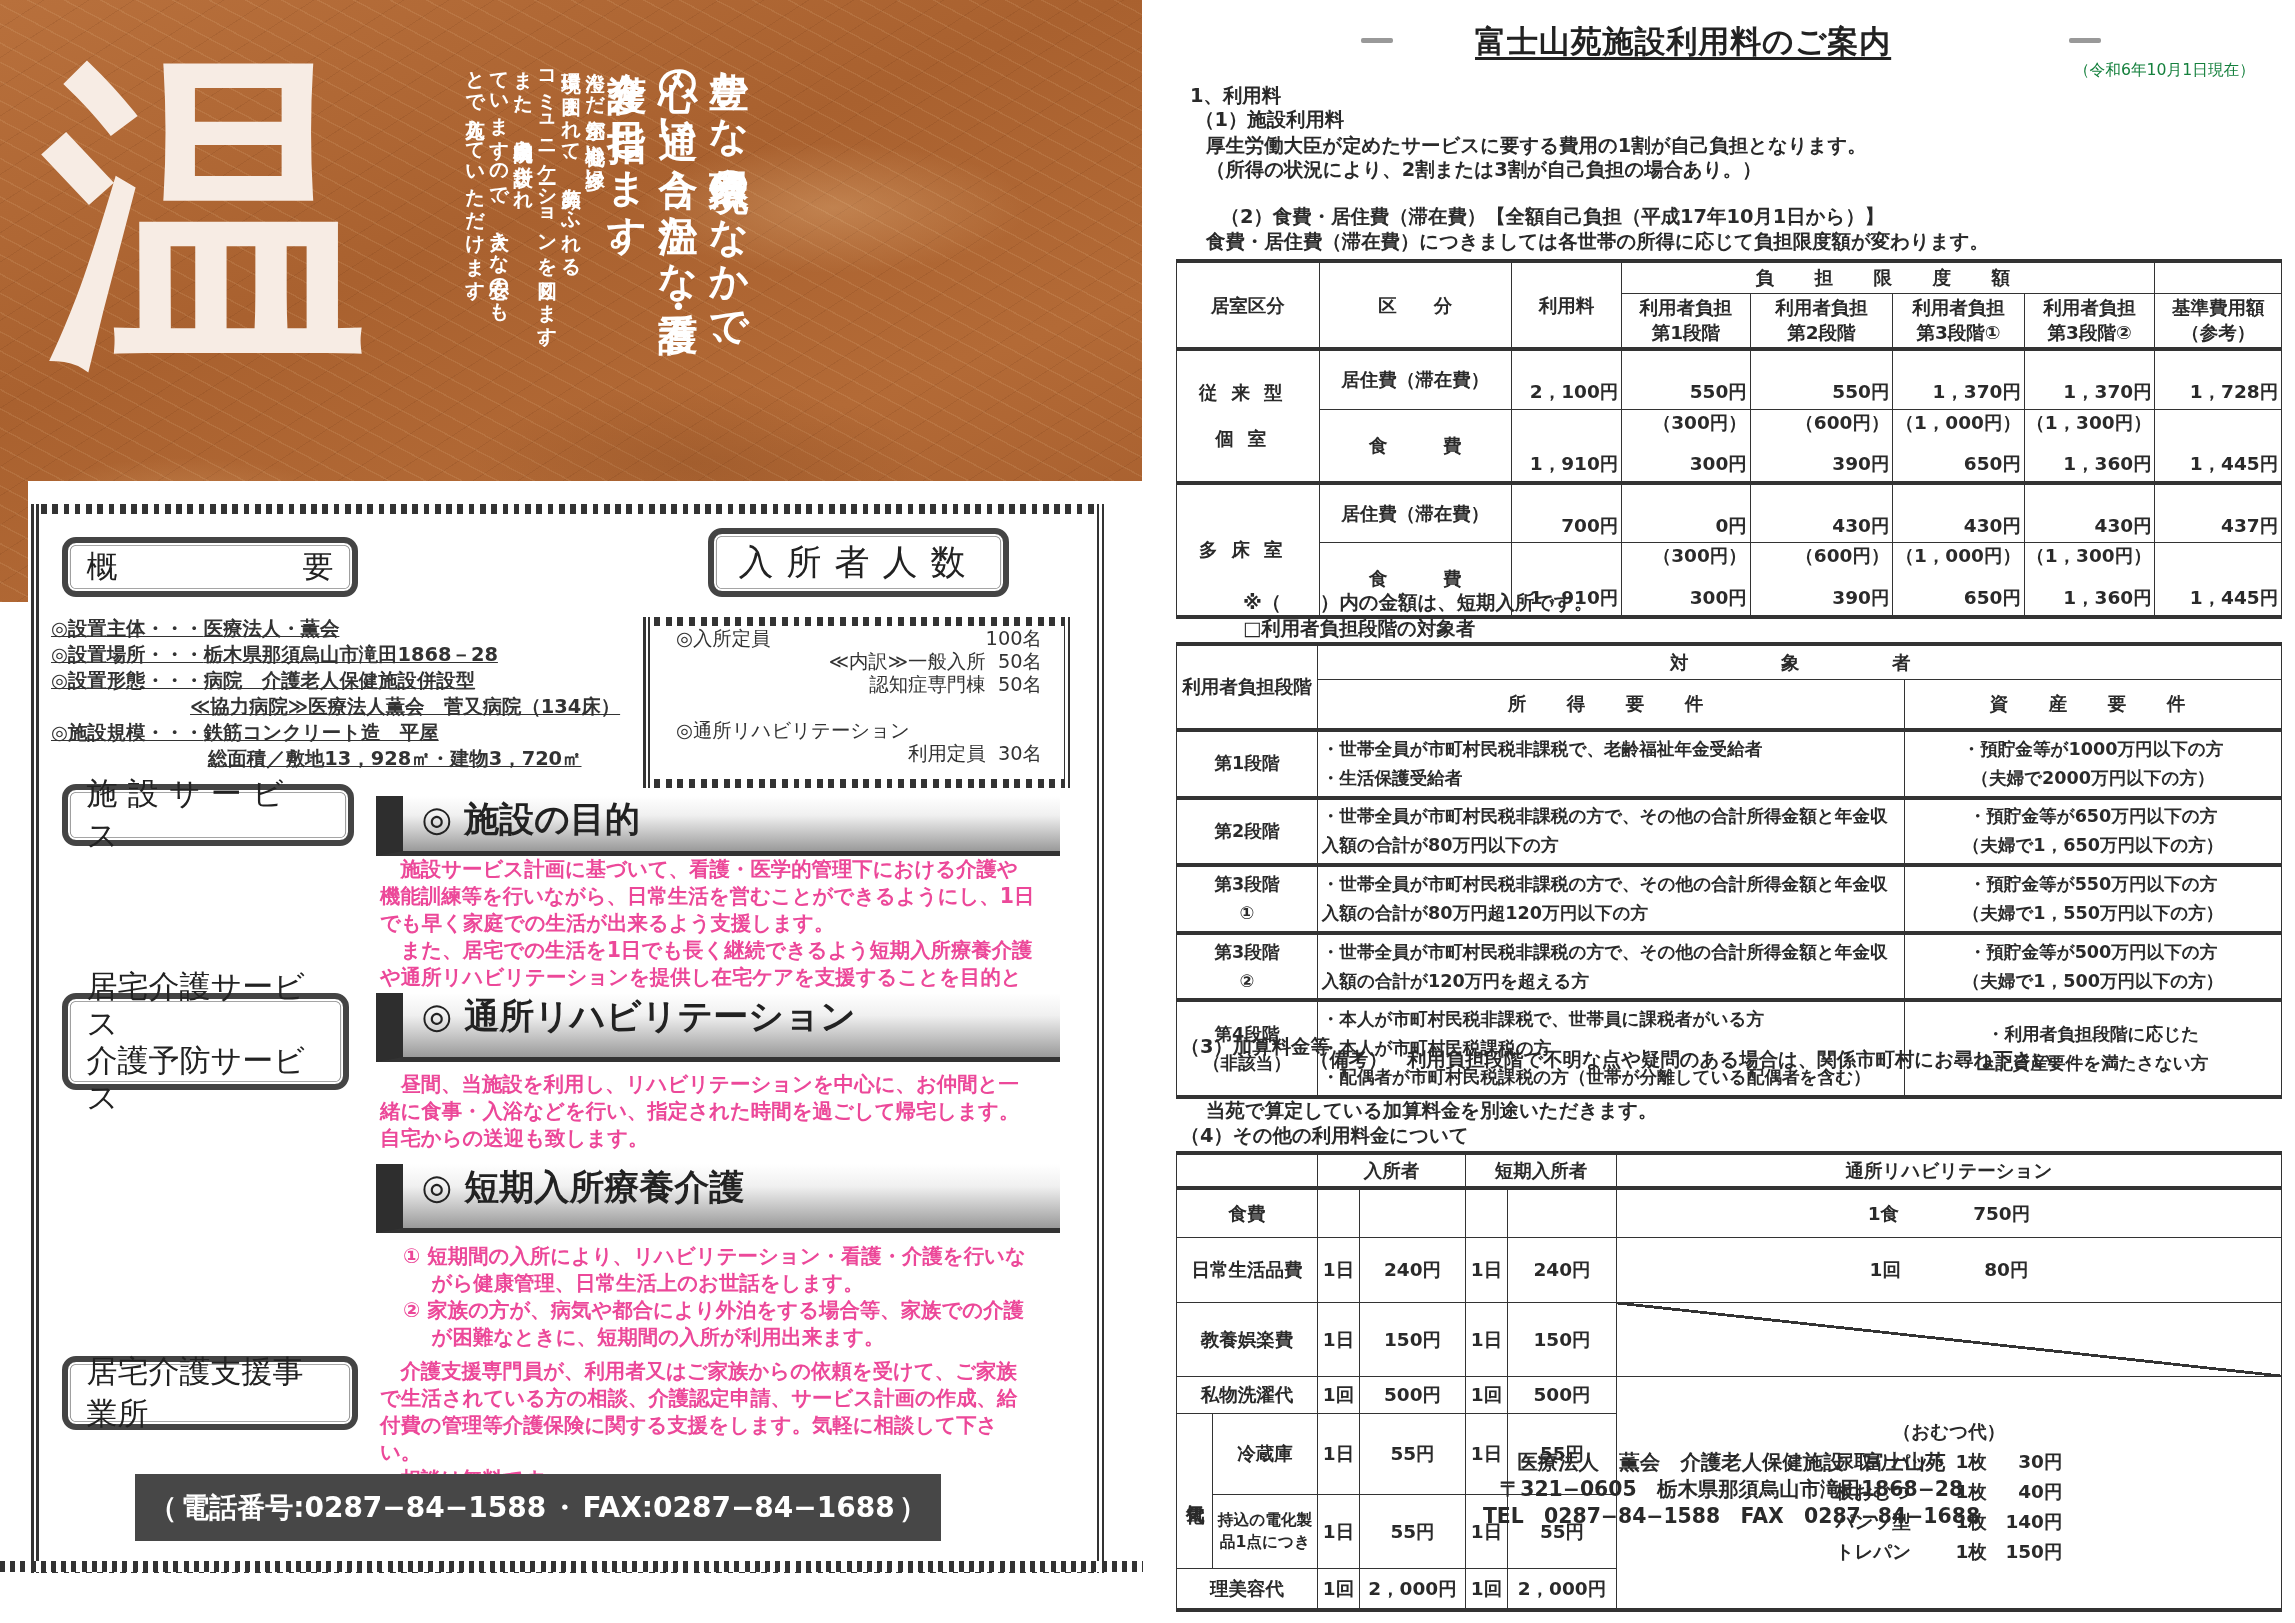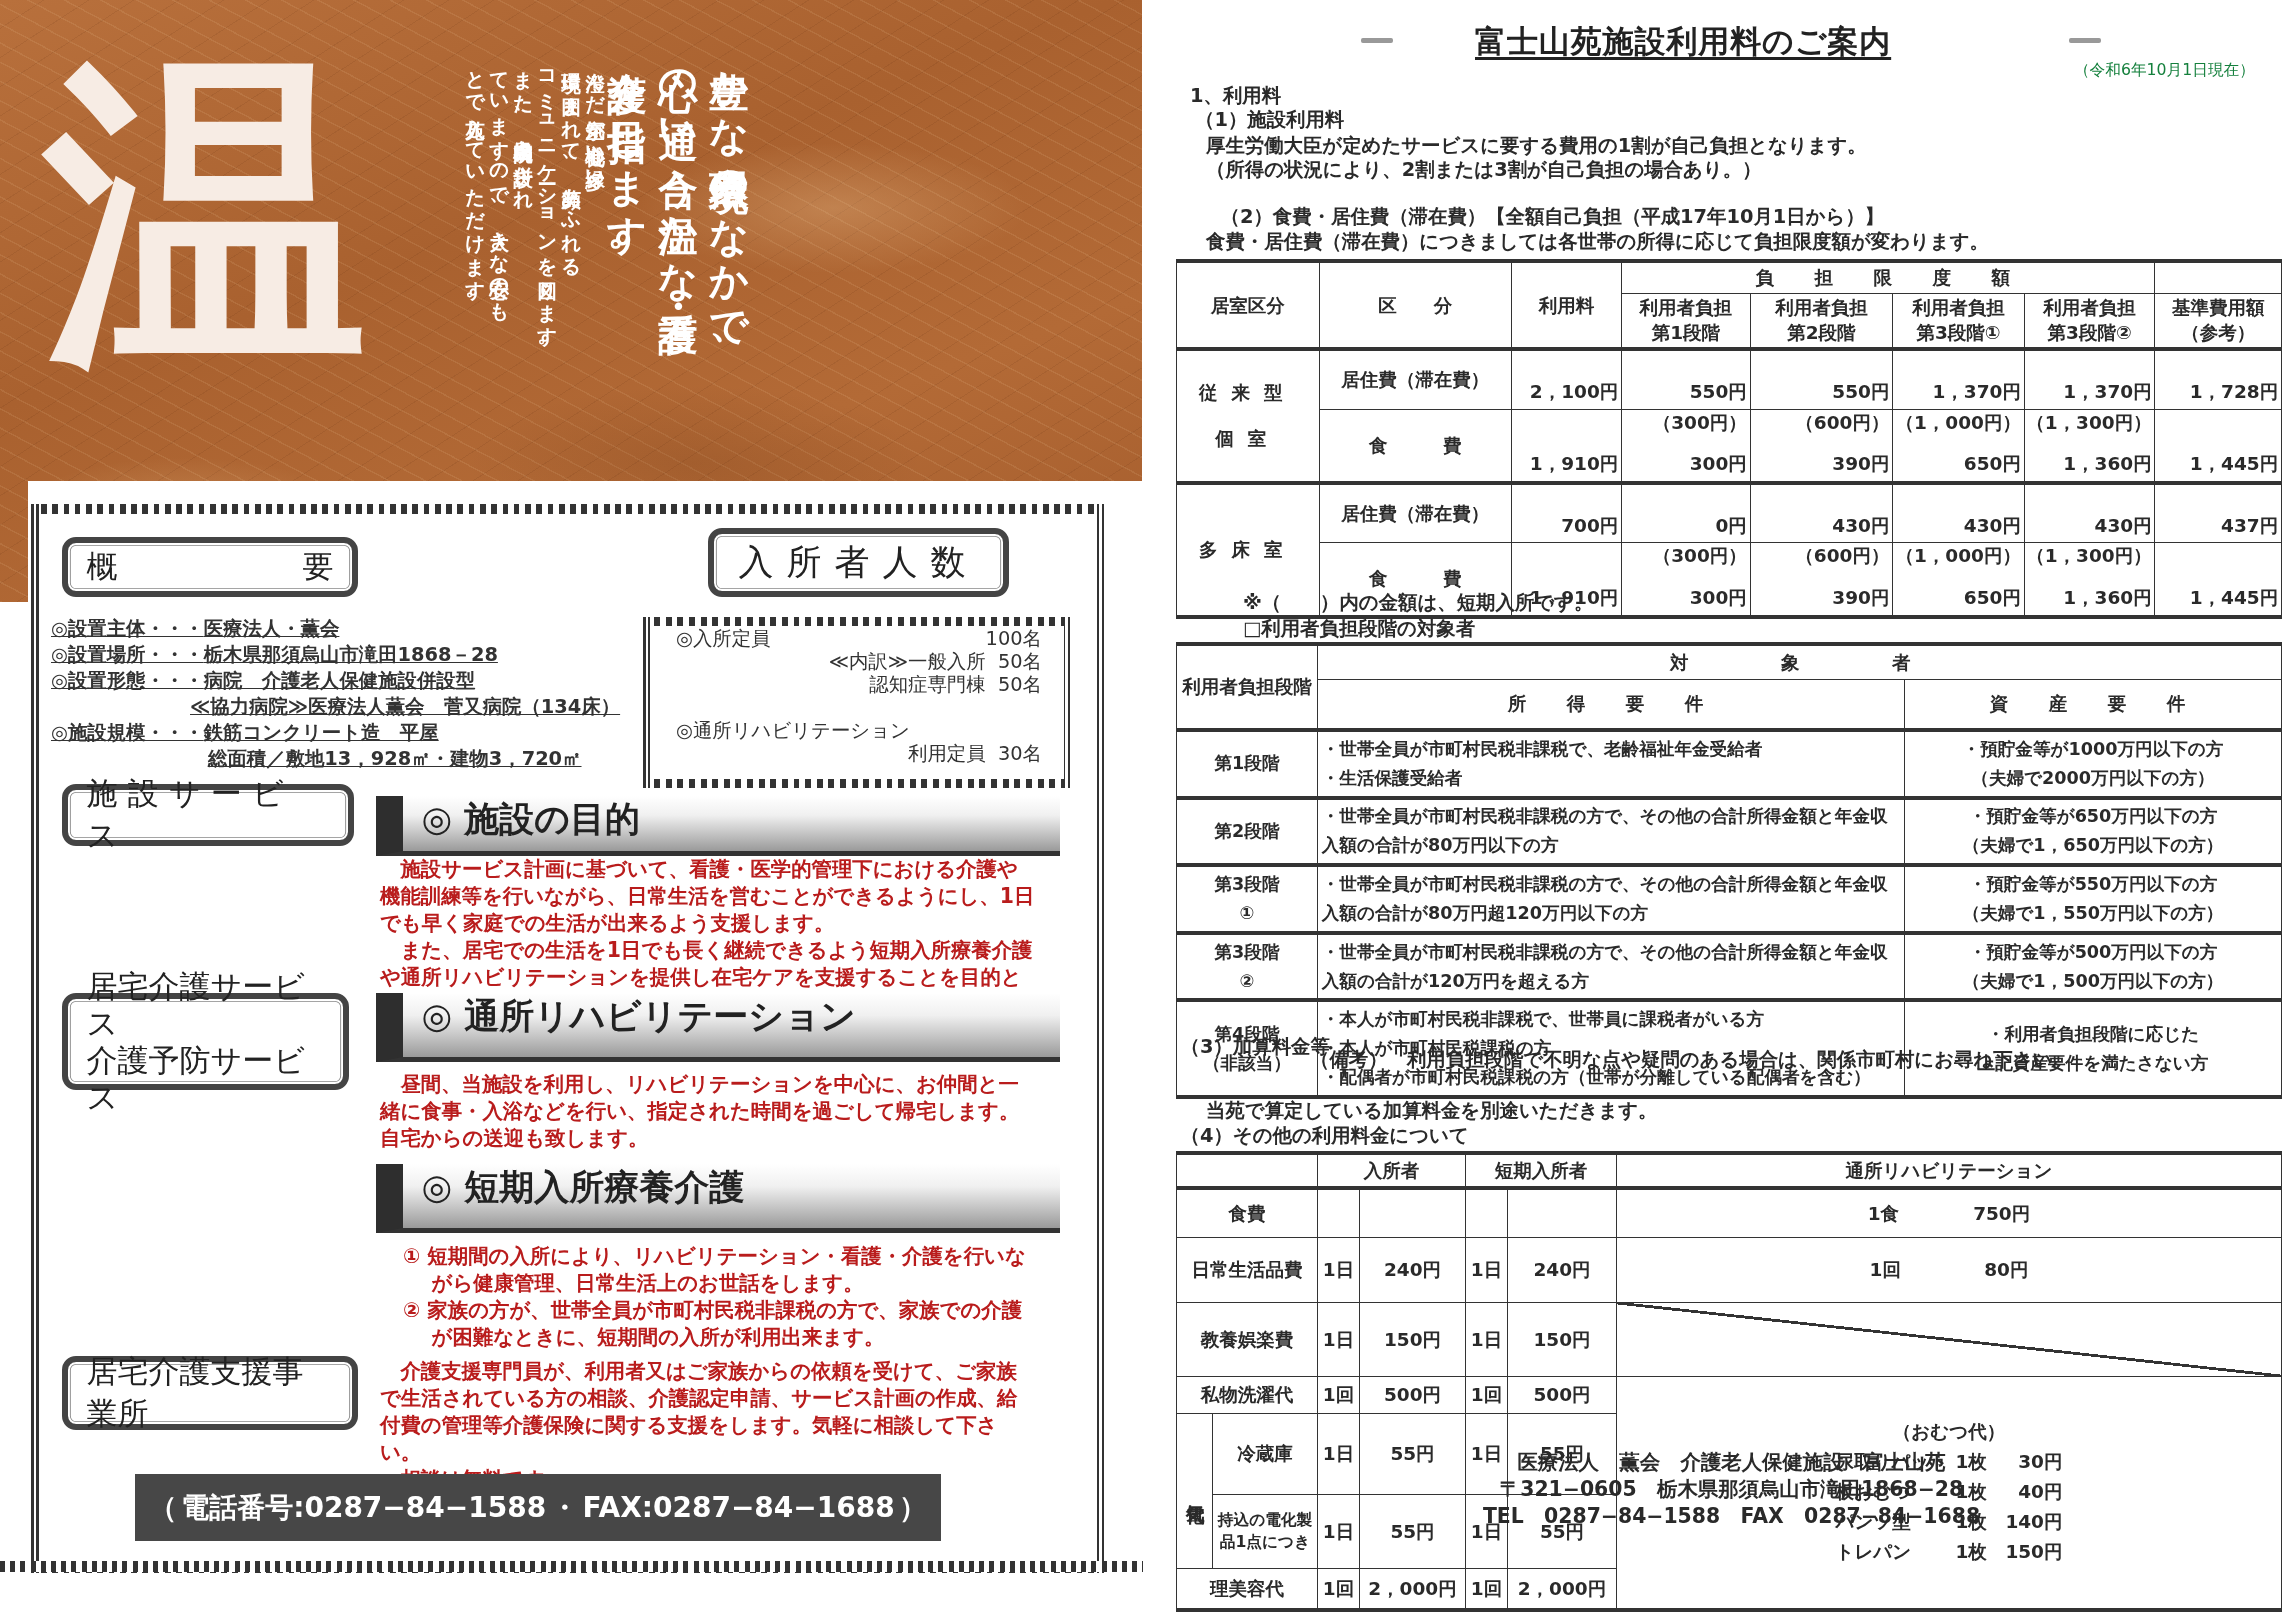--- a/index.html
+++ b/index.html
@@ -59,21 +59,21 @@
 
   .capacity { position: absolute; left: 676px; top: 627px; width: 366px; font-size: 19.4px; line-height: 23px; font-weight: normal; color: #333; }
   .capacity .r { text-align: right; }
 
   .sec-header {
     position: absolute; left: 376px; width: 684px; height: 60px;
     background: linear-gradient(180deg, #ffffff 0%, #f0f0f0 35%, #9a9a9a 100%);
     border-left: 27px solid #2e2e2e; border-bottom: 5.6px solid #333;
     font-size: 35px; font-weight: bold; color: #222; padding-left: 18.5px; line-height: 46px;
   }
-  .body-text { position: absolute; left: 380px; width: 657px; font-size: 20.4px; line-height: 27px; font-weight: bold; color: #b91c1c; }
+  .body-text { position: absolute; left: 380px; width: 657px; font-size: 20.4px; line-height: 27px; font-weight: bold; color: #ec4899; }
   .body-text p { text-indent: 1em; }
   .body-text .item { padding-left: 1.4em; text-indent: -1.4em; }
 
   .contact-bar {
     position: absolute; left: 135px; top: 1474px; width: 806px; height: 67px;
     background: #474747; color: #ffffff; font-size: 28px; font-weight: bold;
     display: flex; align-items: center; justify-content: space-between; padding: 0 14px;
   }
   .bottom-checker {
     position: absolute; left: 0; top: 1561px; width: 1143px; height: 11px;
@@ -184,21 +184,21 @@
     <span>介護予防サービス</span>
   </div>
   <div class="sec-header" style="top:993px; height:69px;">◎ 通所リハビリテーション</div>
   <div class="body-text" style="top:1071px;">
     <p>昼間、当施設を利用し、リハビリテーションを中心に、お仲間と一緒に食事・入浴などを行い、指定された時間を過ごして帰宅します。自宅からの送迎も致します。</p>
   </div>
 
   <div class="sec-header" style="top:1164px; height:69px;">◎ 短期入所療養介護</div>
   <div class="body-text" style="top:1243px; left:403px; width:639px;">
     <div class="item">① 短期間の入所により、リハビリテーション・看護・介護を行いながら健康管理、日常生活上のお世話をします。</div>
-    <div class="item">② 家族の方が、世帯全員が市町村民税非課税の方で、家族での介護が困難なときに、短期間の入所が利用出来ます。</div>
+    <div class="item">② 家族の方が、病気や都合により外泊をする場合等、家族での介護が困難なときに、短期間の入所が利用出来ます。</div>
   </div>
 
   <div class="label-box" style="left:62px; top:1356px; width:296px; height:74px; font-size:31px; justify-content:center;">居宅介護支援事業所</div>
   <div class="body-text" style="top:1358px;">
     <p>介護支援専門員が、利用者又はご家族からの依頼を受けて、ご家族で生活されている方の相談、介護認定申請、サービス計画の作成、給付費の管理等介護保険に関する支援をします。気軽に相談して下さい。</p>
     <p>相談は無料です。</p>
   </div>
 
   <div class="contact-bar">
     <span>（</span>

